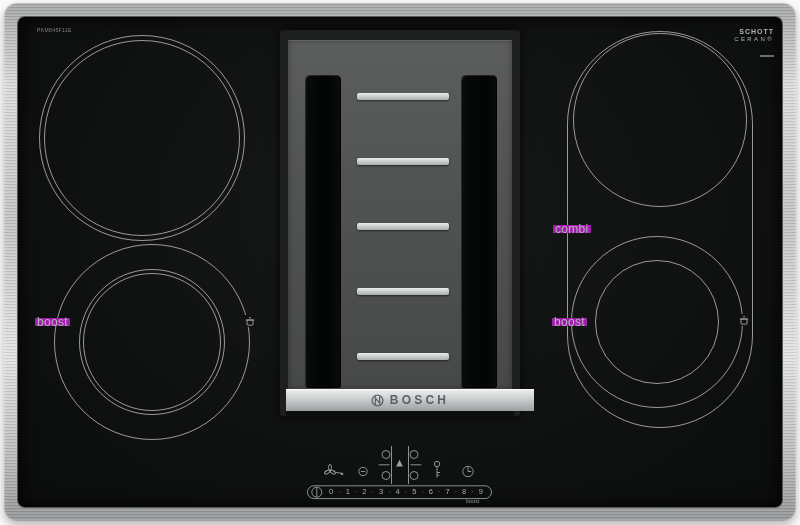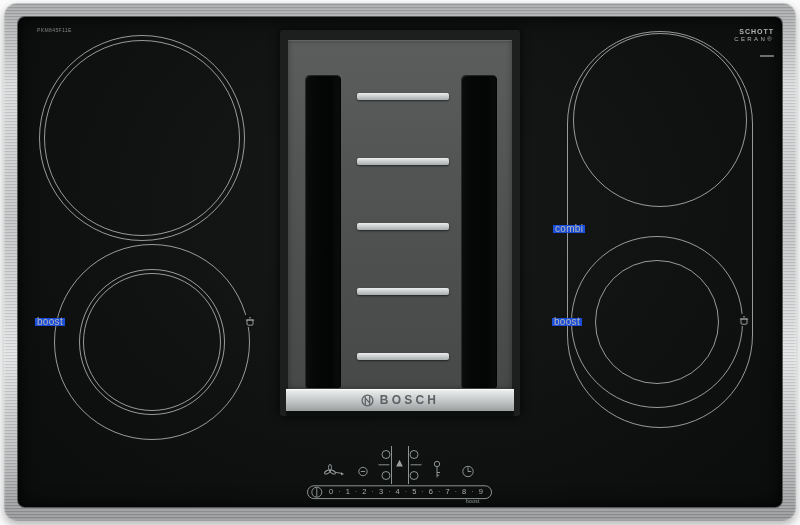--- a/index.html
+++ b/index.html
@@ -15,40 +15,40 @@
     box-shadow:0 4px 10px rgba(0,0,0,.28), inset 0 0 2px rgba(255,255,255,.8);}
   .glass{left:18px;top:17px;width:764px;height:490px;border-radius:7px;
     background:radial-gradient(ellipse at 50% 38%,#171818 0%,#101111 55%,#0b0c0c 100%);
     box-shadow:0 0 0 1px #555758, inset 0 0 18px rgba(0,0,0,.95);}
 
   
   .ring{border:1px solid rgba(206,206,206,.72);border-radius:50%;box-sizing:border-box;}
   .stadium{border:1px solid rgba(206,206,206,.72);border-radius:93px;box-sizing:border-box;}
 
   
-  .zlabel{color:#b4b6b6;font-size:10px;line-height:8px;letter-spacing:.3px;background:#1d4ed8;padding:0 2px;}
+  .zlabel{color:#b4b6b6;font-size:12px;line-height:8px;letter-spacing:.3px;background:#a21caf;padding:0 2px;}
   .model{color:#8f9191;font-size:5px;line-height:6px;letter-spacing:.4px;opacity:.9;}
   .schott{width:54px;text-align:right;color:#b3b5b5;}
   .schott .l1{font-size:7px;font-weight:bold;letter-spacing:1px;line-height:8px;}
   .schott .l2{font-size:6px;letter-spacing:2.4px;line-height:7px;}
   .schott .mark{display:inline-block;width:14px;height:2px;background:#6d6f6f;margin-top:3px;}
 
   
   .module{left:280px;top:30px;width:240px;height:386px;background:#1d1e1e;border-radius:3px;
     box-shadow:0 0 10px rgba(0,0,0,.8);}
   .module-face{left:288px;top:40px;width:224px;height:349px;
     background:linear-gradient(180deg,#5c5d5d 0%,#525353 40%,#474848 100%);
     box-shadow:inset 0 1px 0 rgba(255,255,255,.12), inset 0 0 6px rgba(0,0,0,.35);}
   .slot{top:75px;width:36px;height:313px;background:linear-gradient(90deg,#0b0c0c,#050606 30%,#030404 70%,#0c0d0d);
     border-radius:5px 5px 3px 3px;
     box-shadow:inset 1px 1px 1px rgba(255,255,255,.14), inset -1px 0 2px rgba(0,0,0,.9);}
   .bar{left:357px;width:92px;height:7px;border-radius:2px;
     background:linear-gradient(180deg,#eceeee 0%,#c6c9c9 55%,#a9adad 100%);
     box-shadow:0 1px 2px rgba(0,0,0,.55);}
-  .strip{left:286px;top:389px;width:228px;height:22px;
+  .strip{left:286px;top:389px;width:248px;height:22px;
     background:linear-gradient(180deg,#f0f1f1 0%,#c3c6c7 55%,#9da0a1 100%);
     box-shadow:inset 0 1px 0 rgba(255,255,255,.8);
     display:flex;align-items:center;justify-content:center;gap:6px;}
   .strip .word{color:#5d6165;font-size:12px;font-weight:bold;letter-spacing:3.2px;line-height:12px;}
   .module-base{left:286px;top:411px;width:228px;height:5px;background:#0d0e0e;border-radius:0 0 2px 2px;}
 
   
   .ctrl{left:300px;top:440px;}
   .lvl-row{left:329px;top:486px;width:154px;height:12px;display:flex;align-items:center;
     justify-content:space-between;color:#a9aeae;}

